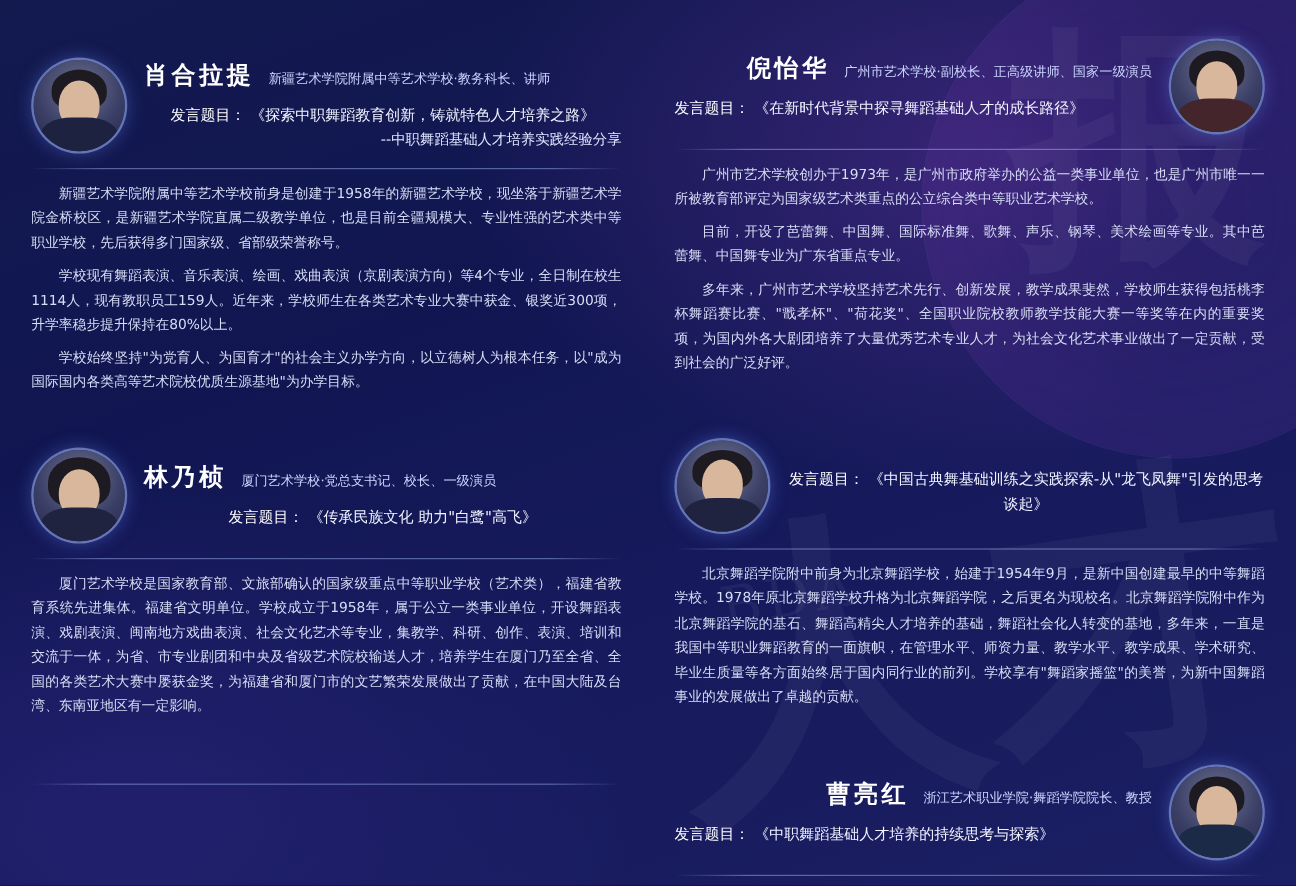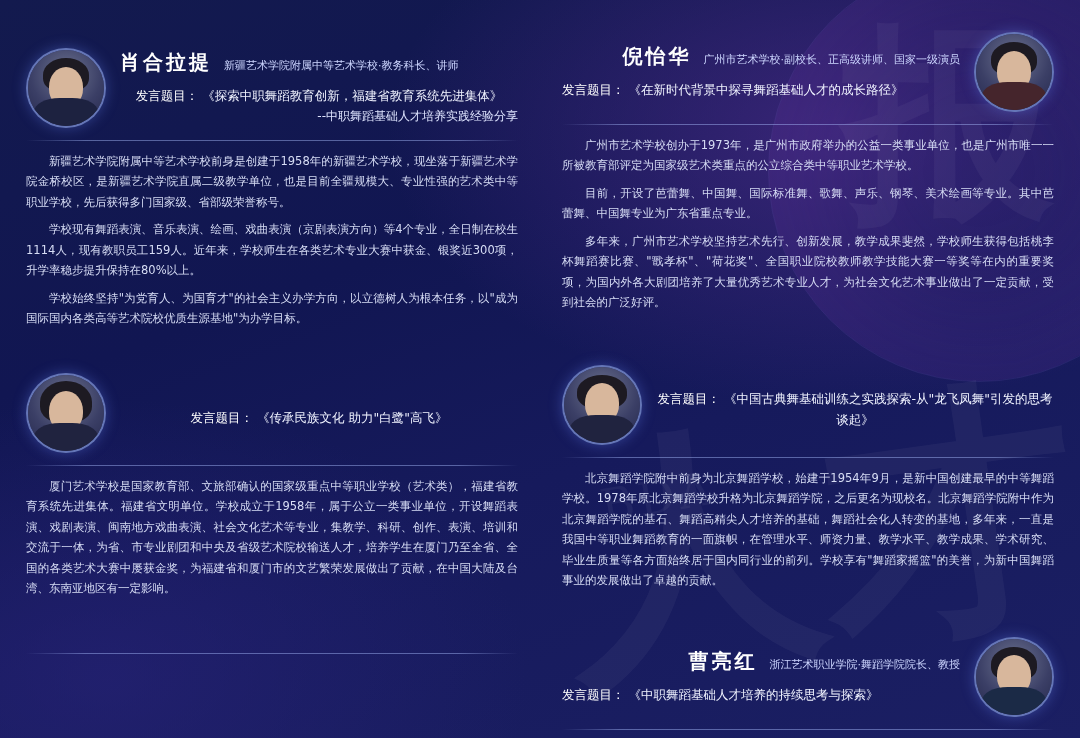--- a/index.html
+++ b/index.html
@@ -217,21 +217,21 @@
               <div class="face"></div>
               <div class="body"></div>
           </div>
           <div class="namewrap">
             <div class="name-line">
               <span class="sp-name">肖合拉提</span>
               <span class="sp-title">新疆艺术学院附属中等艺术学校·教务科长、讲师</span>
             </div>
             <div class="topic center">
               <span class="topic-label">发言题目：</span>
-              <span class="topic-text">《探索中职舞蹈教育创新，福建省教育系统先进集体》</span>
+              <span class="topic-text">《探索中职舞蹈教育创新，铸就特色人才培养之路》</span>
               <span class="topic-sub">--中职舞蹈基础人才培养实践经验分享</span>
             </div>
           </div>
         </div>
         <div class="divider"></div>
         <div class="bio">
           <p>新疆艺术学院附属中等艺术学校前身是创建于1958年的新疆艺术学校，现坐落于新疆艺术学院金桥校区，是新疆艺术学院直属二级教学单位，也是目前全疆规模大、专业性强的艺术类中等职业学校，先后获得多门国家级、省部级荣誉称号。</p>
           <p>学校现有舞蹈表演、音乐表演、绘画、戏曲表演（京剧表演方向）等4个专业，全日制在校生1114人，现有教职员工159人。近年来，学校师生在各类艺术专业大赛中获金、银奖近300项，升学率稳步提升保持在80%以上。</p>
           <p>学校始终坚持"为党育人、为国育才"的社会主义办学方向，以立德树人为根本任务，以"成为国际国内各类高等艺术院校优质生源基地"为办学目标。</p>
         </div>
@@ -239,20 +239,24 @@
 
       <div class="entry e2">
         <div class="head">
           <div class="avatar a-f2">
             <div class="photo"></div>
               <div class="hair"></div>
               <div class="face"></div>
               <div class="body"></div>
           </div>
           <div class="namewrap">
+            <div class="name-line">
+              <span class="sp-name">林乃桢</span>
+              <span class="sp-title">厦门艺术学校·党总支书记、校长、一级演员</span>
+            </div>
             <div class="topic center">
               <span class="topic-label">发言题目：</span>
               <span class="topic-text">《传承民族文化 助力"白鹭"高飞》</span>
             </div>
           </div>
         </div>
         <div class="divider"></div>
         <div class="bio">
           <p>厦门艺术学校是国家教育部、文旅部确认的国家级重点中等职业学校（艺术类），福建省教育系统先进集体。福建省文明单位。学校成立于1958年，属于公立一类事业单位，开设舞蹈表演、戏剧表演、闽南地方戏曲表演、社会文化艺术等专业，集教学、科研、创作、表演、培训和交流于一体，为省、市专业剧团和中央及省级艺术院校输送人才，培养学生在厦门乃至全省、全国的各类艺术大赛中屡获金奖，为福建省和厦门市的文艺繁荣发展做出了贡献，在中国大陆及台湾、东南亚地区有一定影响。</p>
         </div>

